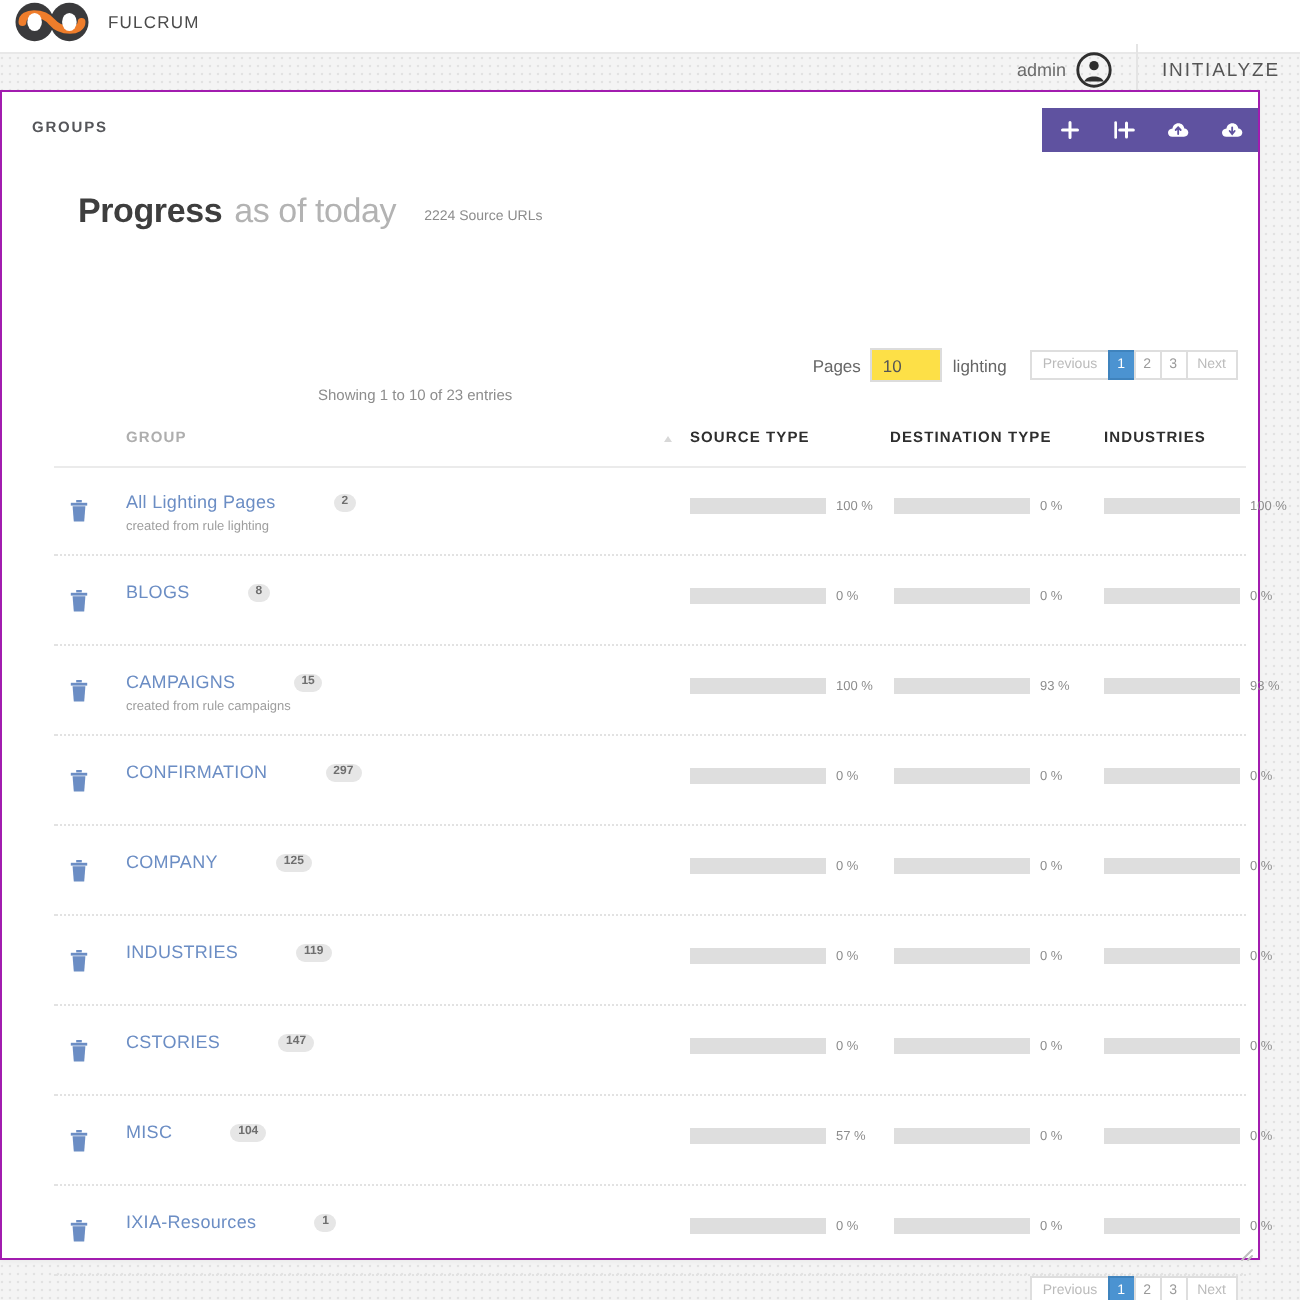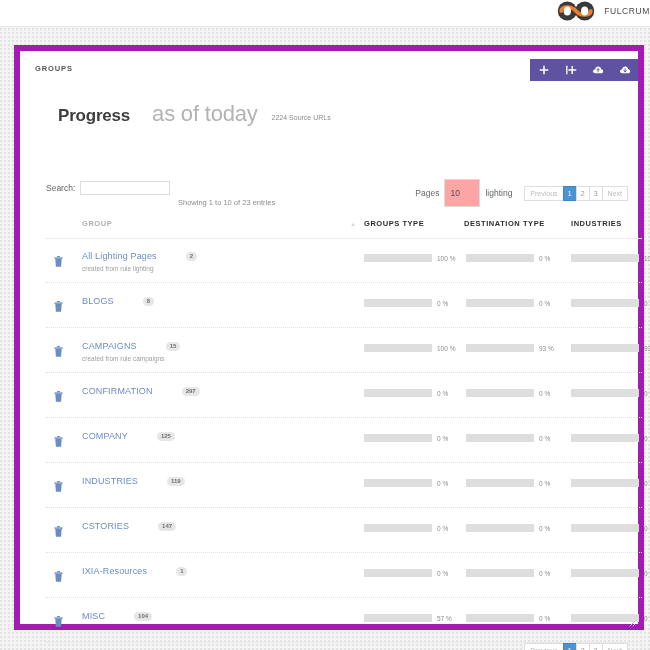--- a/index.html
+++ b/index.html
@@ -16,21 +16,21 @@
     background-size: 4px 4px;
   }
 
   
   .topbar {
     position: relative;
     height: 27px;
     background: #ffffff;
     border-bottom: 1px solid #e8e8e8;
     display: flex;
-    align-items: flex-end;
+    align-items: flex-start;
     box-sizing: border-box;
     flex-direction: column;
   }
   .brand { display: flex; align-items: center; padding-left: 6px; }
   .logo-wrap { width: 40px; height: 22px; display: block; }
   .brand-name {
     font-size: 8.5px;
     letter-spacing: 0.6px;
     color: #4a4a4a;
     margin-left: 8px;
@@ -57,26 +57,26 @@
   .tenant-label {
     font-size: 9.5px;
     letter-spacing: 0.9px;
     color: #555;
     padding-right: 10px;
   }
 
   
   .card {
     position: absolute;
-    left: 14px;
+    left: 0;
     top: 45px;
     width: 630px;
     height: 585px;
     background: #fff;
-    border: 6px solid #a21caf;
+    border: 1px solid #a21caf;
     box-sizing: border-box;
     box-shadow: 0 1px 2px rgba(0,0,0,0.04);
   }
   .card-head {
     position: relative;
     height: 35px;
   }
   .card-kicker {
     position: absolute;
     left: 15px; top: 13px;
@@ -109,24 +109,24 @@
     display: flex;
     align-items: baseline;
   }
   .title-strong {
     font-size: 17px;
     color: #3e3e3e;
     font-weight: bold;
     letter-spacing: -0.2px;
   }
   .title-light {
-    font-size: 22px;
+    font-size: 17px;
     color: #b3b3b3;
     font-weight: normal;
-    margin-left: 22px;
+    margin-left: 6px;
     letter-spacing: -0.2px;
   }
   .title-sub {
     font-size: 7px;
     color: #8c8c8c;
     margin-left: 14px;
     position: relative;
     top: -1px;
   }
 
@@ -155,23 +155,23 @@
     color: #8d8d8d;
   }
   .rightctl {
     position: absolute;
     right: 10px; top: 128px;
     display: flex;
     align-items: center;
   }
   .show-label { font-size: 8.5px; color: #666; }
   .show-select {
-    width: 36px; height: 28px;
+    width: 36px; height: 17px;
     border: 1px solid #dcdcdc;
-    background: #fca5a5;
+    background: #fde047;
     font-size: 8.5px;
     color: #555;
     margin: 0 5px;
     padding-left: 5px;
     box-sizing: border-box;
     display: flex; align-items: center;
   }
   .entries-label { font-size: 8.5px; color: #666; margin-right: 12px; }
 
   .pager { display: flex; align-items: center; }
@@ -314,20 +314,32 @@
           <ellipse cx="33" cy="12" rx="11" ry="11" fill="#3a3a3c"></ellipse>
           <path d="M6 12 C6 6, 18 6, 23 12 C28 18, 40 18, 40 12" stroke="#ef7d2b" stroke-width="4.5" fill="none" stroke-linecap="round"></path>
           <ellipse cx="13" cy="12" rx="4.2" ry="5.2" fill="#ffffff"></ellipse>
           <ellipse cx="33" cy="12" rx="4.2" ry="5.2" fill="#ffffff"></ellipse>
         </g>
       </svg>
     </span>
     <span class="brand-name">FULCRUM</span>
   </div>
 
+  <div class="topbar-right">
+    <span class="admin-label">admin</span>
+    <span class="avatar">
+      <svg viewBox="0 0 20 20" width="18" height="18">
+        <circle cx="10" cy="10" r="9" fill="none" stroke="#2f2f2f" stroke-width="1.6"></circle>
+        <circle cx="10" cy="7.6" r="2.6" fill="#2f2f2f"></circle>
+        <path d="M4.6 16.4 C5.6 12.6, 14.4 12.6, 15.4 16.4 Z" fill="#2f2f2f"></path>
+      </svg>
+    </span>
+    <span class="topbar-divider"></span>
+    <span class="tenant-label">INITIALYZE</span>
+  </div>
 </div>
 
 <div class="card">
 
   <div class="card-head">
     <div class="card-kicker">GROUPS</div>
 
     <div class="actionbar">
       <div class="act-btn">
         <svg viewBox="0 0 12 12" width="10" height="10">
@@ -354,43 +366,39 @@
       </div>
     </div>
   </div>
 
   <div class="title-row">
     <span class="title-strong">Progress</span>
     <span class="title-light">as of today</span>
     <span class="title-sub">2224 Source URLs</span>
   </div>
 
-  <div class="search-row">
-    <span class="search-label">Search:</span>
-    <input class="search-input" type="text" placeholder="" style="">
-  </div>
   <div class="showing-text">Showing 1 to 10 of 23 entries</div>
 
   <div class="rightctl">
     <span class="show-label">Pages</span>
     <span class="show-select">10</span>
     <span class="entries-label">lighting</span>
     <span class="pager">
       <span class="pg nav">Previous</span>
       <span class="pg active">1</span>
       <span class="pg">2</span>
       <span class="pg">3</span>
       <span class="pg nav">Next</span>
     </span>
   </div>
 
   <div class="thead">
     <span class="sort-caret"></span>
     <span class="th group">GROUP</span>
-    <span class="th src">GROUPS TYPE</span>
+    <span class="th src">SOURCE TYPE</span>
     <span class="th dtype">DESTINATION TYPE</span>
     <span class="th dest">INDUSTRIES</span>
   </div>
 
   <div class="rows" id="rows-container">
       <div class="row">
         <span class="trash"><svg viewBox="0 0 9 11" width="9" height="11">
             <rect x="0.4" y="1.4" width="8.2" height="1.4" fill="#6b8dc4"></rect>
             <rect x="3.1" y="0" width="2.8" height="1.2" fill="#6b8dc4"></rect>
             <path d="M1.3 3.1 H7.7 L7.1 10.7 H1.9 Z" fill="#6b8dc4"></path>
@@ -552,49 +560,49 @@
           <span class="bar-pct">0 %</span>
         </span>
       </div>
       <div class="row">
         <span class="trash"><svg viewBox="0 0 9 11" width="9" height="11">
             <rect x="0.4" y="1.4" width="8.2" height="1.4" fill="#6b8dc4"></rect>
             <rect x="3.1" y="0" width="2.8" height="1.2" fill="#6b8dc4"></rect>
             <path d="M1.3 3.1 H7.7 L7.1 10.7 H1.9 Z" fill="#6b8dc4"></path>
           </svg></span>
         <span class="gname-wrap">
+          <span class="gname">MISC</span>
+          <span class="badge">104</span>
+        </span>
+        <span class="barcell c1">
+          <span class="bar-track"><span class="bar-fill" style="width:57%;background:#f2cf63"></span></span>
+          <span class="bar-pct">57 %</span>
+        </span>
+        <span class="barcell c2">
+          <span class="bar-track"><span class="bar-fill" style="width:0%;background:#dedede"></span></span>
+          <span class="bar-pct">0 %</span>
+        </span>
+        <span class="barcell c3">
+          <span class="bar-track"><span class="bar-fill" style="width:0%;background:#dedede"></span></span>
+          <span class="bar-pct">0 %</span>
+        </span>
+      </div>
+      <div class="row">
+        <span class="trash"><svg viewBox="0 0 9 11" width="9" height="11">
+            <rect x="0.4" y="1.4" width="8.2" height="1.4" fill="#6b8dc4"></rect>
+            <rect x="3.1" y="0" width="2.8" height="1.2" fill="#6b8dc4"></rect>
+            <path d="M1.3 3.1 H7.7 L7.1 10.7 H1.9 Z" fill="#6b8dc4"></path>
+          </svg></span>
+        <span class="gname-wrap">
           <span class="gname">IXIA-Resources</span>
           <span class="badge">1</span>
         </span>
         <span class="barcell c1">
           <span class="bar-track"><span class="bar-fill" style="width:0%;background:#dedede"></span></span>
           <span class="bar-pct">0 %</span>
-        </span>
-        <span class="barcell c2">
-          <span class="bar-track"><span class="bar-fill" style="width:0%;background:#dedede"></span></span>
-          <span class="bar-pct">0 %</span>
-        </span>
-        <span class="barcell c3">
-          <span class="bar-track"><span class="bar-fill" style="width:0%;background:#dedede"></span></span>
-          <span class="bar-pct">0 %</span>
-        </span>
-      </div>
-      <div class="row">
-        <span class="trash"><svg viewBox="0 0 9 11" width="9" height="11">
-            <rect x="0.4" y="1.4" width="8.2" height="1.4" fill="#6b8dc4"></rect>
-            <rect x="3.1" y="0" width="2.8" height="1.2" fill="#6b8dc4"></rect>
-            <path d="M1.3 3.1 H7.7 L7.1 10.7 H1.9 Z" fill="#6b8dc4"></path>
-          </svg></span>
-        <span class="gname-wrap">
-          <span class="gname">MISC</span>
-          <span class="badge">104</span>
-        </span>
-        <span class="barcell c1">
-          <span class="bar-track"><span class="bar-fill" style="width:57%;background:#f2cf63"></span></span>
-          <span class="bar-pct">57 %</span>
         </span>
         <span class="barcell c2">
           <span class="bar-track"><span class="bar-fill" style="width:0%;background:#dedede"></span></span>
           <span class="bar-pct">0 %</span>
         </span>
         <span class="barcell c3">
           <span class="bar-track"><span class="bar-fill" style="width:0%;background:#dedede"></span></span>
           <span class="bar-pct">0 %</span>
         </span>
       </div>

